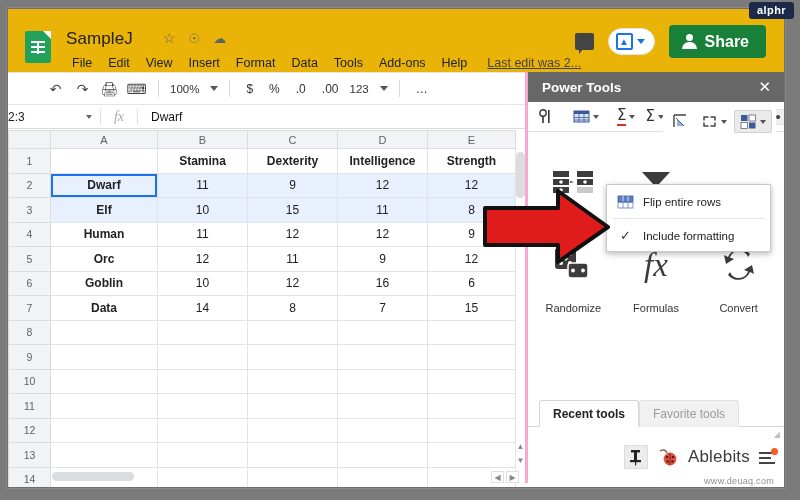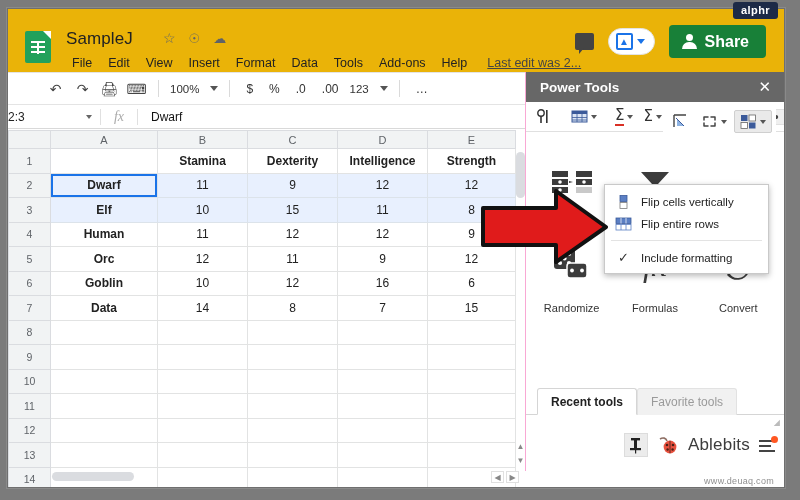--- a/index.html
+++ b/index.html
@@ -16,21 +16,21 @@
   #app-frame{
     position:absolute; left:7px; top:8px; width:778px; height:480px;
     background:#fff;
     border:1px solid #6f6f6f;
     box-shadow:0 0 0 1px #8a8a8a;
     overflow:hidden;
   }
 
   
   #alphr-badge{
-    position:absolute; right:22px; top:2px; z-index:60;
+    position:absolute; right:6px; top:2px; z-index:60;
     background:#1d2a47; color:#fff;
     font-size:11px; font-weight:bold; letter-spacing:.4px;
     padding:2px 8px 3px 8px; border-radius:3px;
     font-family:"Liberation Sans", sans-serif;
   }
   #deuaq-mark{
     position:absolute; right:10px; bottom:1px; z-index:60;
     color:#8f8f8f; font-size:9px; letter-spacing:.3px;
   }
 
@@ -221,22 +221,22 @@
     position:absolute; right:8px; bottom:4px;
     display:flex; gap:2px; color:#888; font-size:8px;
   }
   .hbtns div{
     width:13px;height:12px;border:1px solid #e0e0e0;
     text-align:center;line-height:11px;background:#fff;
   }
 
   
   #pt-panel{
-    position:absolute; right:0; top:63px; width:259px; bottom:16px;
-    background:#fff; border-left:1px solid #f9a8d4;
+    position:absolute; right:0; top:63px; width:259px; bottom:4px;
+    background:#fff; border-left:3px solid #f9a8d4;
   }
   .pt-header{
     height:30px; background:#676767; color:#fff;
     display:flex; align-items:center; justify-content:space-between;
     padding:0 13px 0 14px; font-size:13.5px; font-weight:bold;
   }
   .pt-close{ font-size:15px; font-weight:normal; cursor:pointer; }
   .pt-toolbar{
     height:30px; border-bottom:1px solid #e0e0e0;
     display:flex; align-items:center; gap:0; padding-left:5px;
@@ -700,27 +700,20 @@
               <path d="M8 27a13 13 0 0 0 22-3l4 2-2-9-8 5 4 1.6A9.6 9.6 0 0 1 10 24z" fill="#3c3c3c"></path>
             </svg>
           </div>
           <div class="tool-lbl">Convert</div>
         </div>
       </div>
 
       <div class="pt-menu">
         <div class="pt-menu-item">
           <svg class="mi-ic" viewBox="0 0 17 14">
-            <rect x="5" y="0.5" width="7" height="6" fill="#5b7fc4" stroke="#3b5a9a" stroke-width=".8"></rect>
-            <rect x="5" y="7.5" width="7" height="6" fill="#fff" stroke="#7a7a7a" stroke-width=".8"></rect>
-          </svg>
-          <span>Flip cells vertically</span>
-        </div>
-        <div class="pt-menu-item">
-          <svg class="mi-ic" viewBox="0 0 17 14">
             <rect x="1" y="1" width="15" height="5.5" fill="#5b7fc4" stroke="#3b5a9a" stroke-width=".8"></rect>
             <path d="M6 1v5.5M11 1v5.5" stroke="#dfe7f5" stroke-width=".9"></path>
             <rect x="1" y="7.5" width="15" height="5.5" fill="#fff" stroke="#5b7fc4" stroke-width=".8"></rect>
             <path d="M6 7.5V13M11 7.5V13" stroke="#5b7fc4" stroke-width=".8"></path>
           </svg>
           <span>Flip entire rows</span>
         </div>
         <div class="pt-menu-sep"></div>
         <div class="pt-menu-item">
           <span class="check">✓</span>

